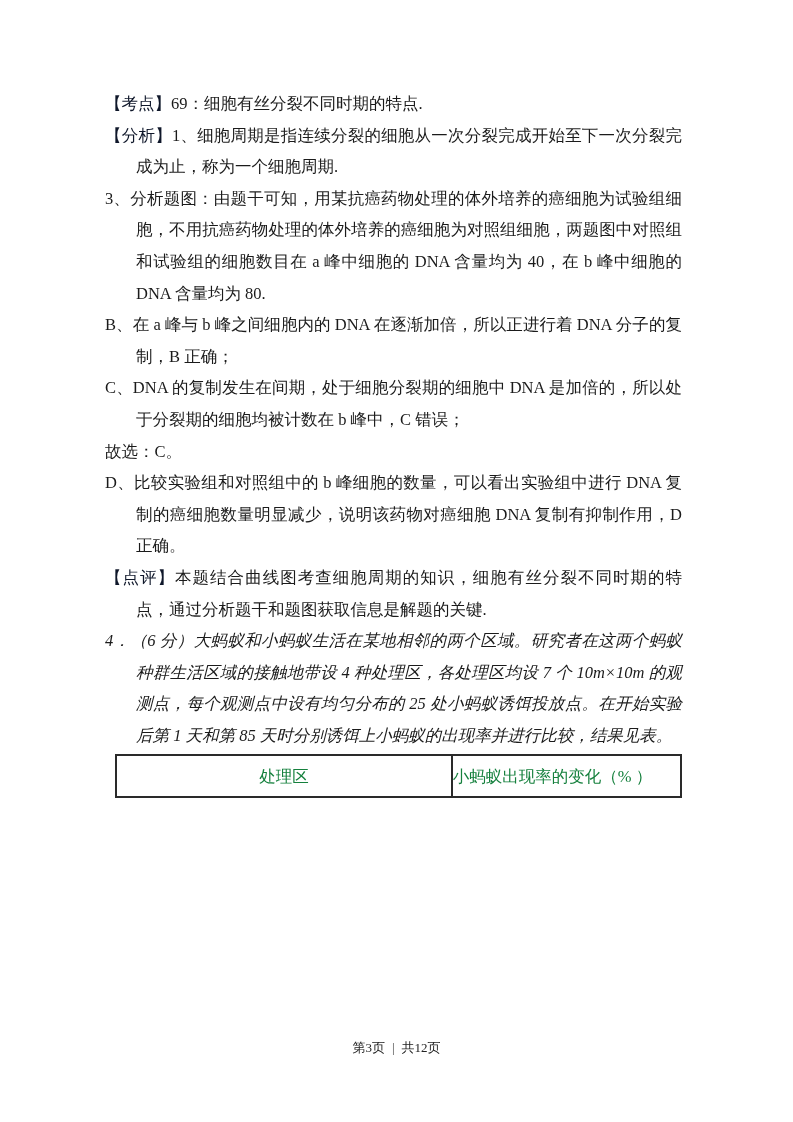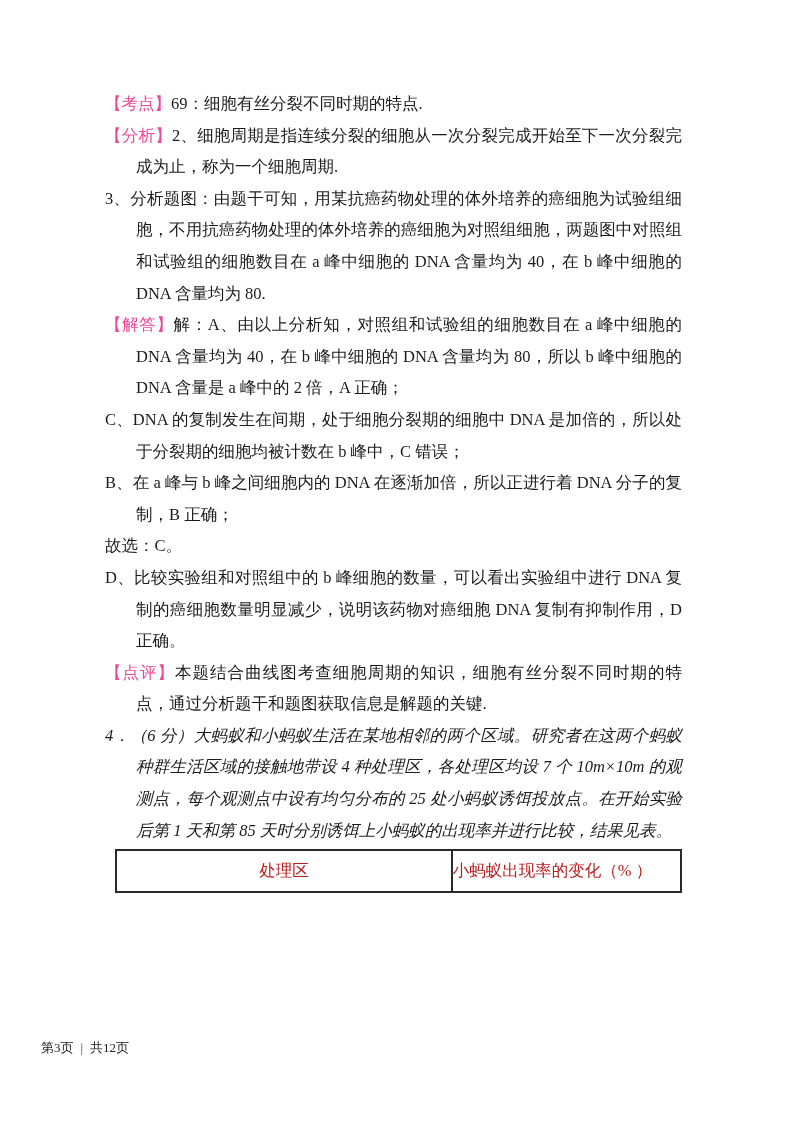--- a/index.html
+++ b/index.html
@@ -17,67 +17,66 @@
     font-size: 16.5px;
     line-height: 31.6px;
   }
   p.para {
     margin: 0;
     text-align: justify;
     padding-left: 31px;
     text-indent: -31px;
   }
   p.para .blue-label { color: #2525cె; }
-  .blue-label { color: #ec4899; margin-top: 16px; }
+  .blue-label { color: #0f172a; margin-top: 16px; }
   .q4 { margin-top: 30px; font-style: italic; }
   table.results {
     border-collapse: collapse;
     width: 567px;
     margin-left: 10px;
     margin-top: 3px;
     table-layout: fixed;
   }
   table.results td {
     border: 2px solid #2a2a2a;
     height: 40px;
     font-size: 16.5px;
-    color: #b91c1c;
+    color: #15803d;
     padding: 0;
     vertical-align: middle;
   }
   td.col-area { width: 59.5%; text-align: center; }
   td.col-change { width: 40.5%; text-align: left; padding-left: 10px; }
   .footer {
     position: absolute;
     left: 0; right: 0;
     top: 1039px;
+    text-align: center;
     font-size: 13px;
     color: #222222;
     font-family: "Liberation Serif", "DejaVu Serif", serif;
-    padding-left: 41px;
   }
   .footer .sep { margin: 0 7px; color: #444444; }
 </style>
 </head>
 <body>
 
 <div class="page">
 
   <p class="para"><span class="blue-label">【考点】</span><span>69：细胞有丝分裂不同时期的特点.</span></p>
 
-  <p class="para"><span class="blue-label">【分析】</span><span>2、细胞周期是指连续分裂的细胞从一次分裂完成开始至下一次分裂完成为止，称为一个细胞周期.</span></p>
+  <p class="para"><span class="blue-label">【分析】</span><span>1、细胞周期是指连续分裂的细胞从一次分裂完成开始至下一次分裂完成为止，称为一个细胞周期.</span></p>
 
 
   <p class="para"><span>3、分析题图：由题干可知，用某抗癌药物处理的体外培养的癌细胞为试验组细胞，不用抗癌药物处理的体外培养的癌细胞为对照组细胞，两题图中对照组和试验组的细胞数目在 a 峰中细胞的 DNA 含量均为 40，在 b 峰中细胞的 DNA 含量均为 80.</span></p>
 
-  <p class="para"><span class="blue-label">【解答】</span><span>解：A、由以上分析知，对照组和试验组的细胞数目在 a 峰中细胞的 DNA 含量均为 40，在 b 峰中细胞的 DNA 含量均为 80，所以 b 峰中细胞的 DNA 含量是 a 峰中的 2 倍，A 正确；</span></p>
+
+  <p class="para"><span>B、在 a 峰与 b 峰之间细胞内的 DNA 在逐渐加倍，所以正进行着 DNA 分子的复制，B 正确；</span></p>
 
   <p class="para"><span>C、DNA 的复制发生在间期，处于细胞分裂期的细胞中 DNA 是加倍的，所以处于分裂期的细胞均被计数在 b 峰中，C 错误；</span></p>
-
-  <p class="para"><span>B、在 a 峰与 b 峰之间细胞内的 DNA 在逐渐加倍，所以正进行着 DNA 分子的复制，B 正确；</span></p>
 
   <p class="para"><span>故选：C。</span></p>
 
   <p class="para"><span>D、比较实验组和对照组中的 b 峰细胞的数量，可以看出实验组中进行 DNA 复制的癌细胞数量明显减少，说明该药物对癌细胞 DNA 复制有抑制作用，D 正确。</span></p>
 
   <p class="para"><span class="blue-label">【点评】</span><span>本题结合曲线图考查细胞周期的知识，细胞有丝分裂不同时期的特点，通过分析题干和题图获取信息是解题的关键.</span></p>
 
   <p class="para q4"><span>4．（6 分）大蚂蚁和小蚂蚁生活在某地相邻的两个区域。研究者在这两个蚂蚁种群生活区域的接触地带设 4 种处理区，各处理区均设 7 个 10m×10m 的观测点，每个观测点中设有均匀分布的 25 处小蚂蚁诱饵投放点。在开始实验后第 1 天和第 85 天时分别诱饵上小蚂蚁的出现率并进行比较，结果见表。</span></p>
 
   <table class="results">

